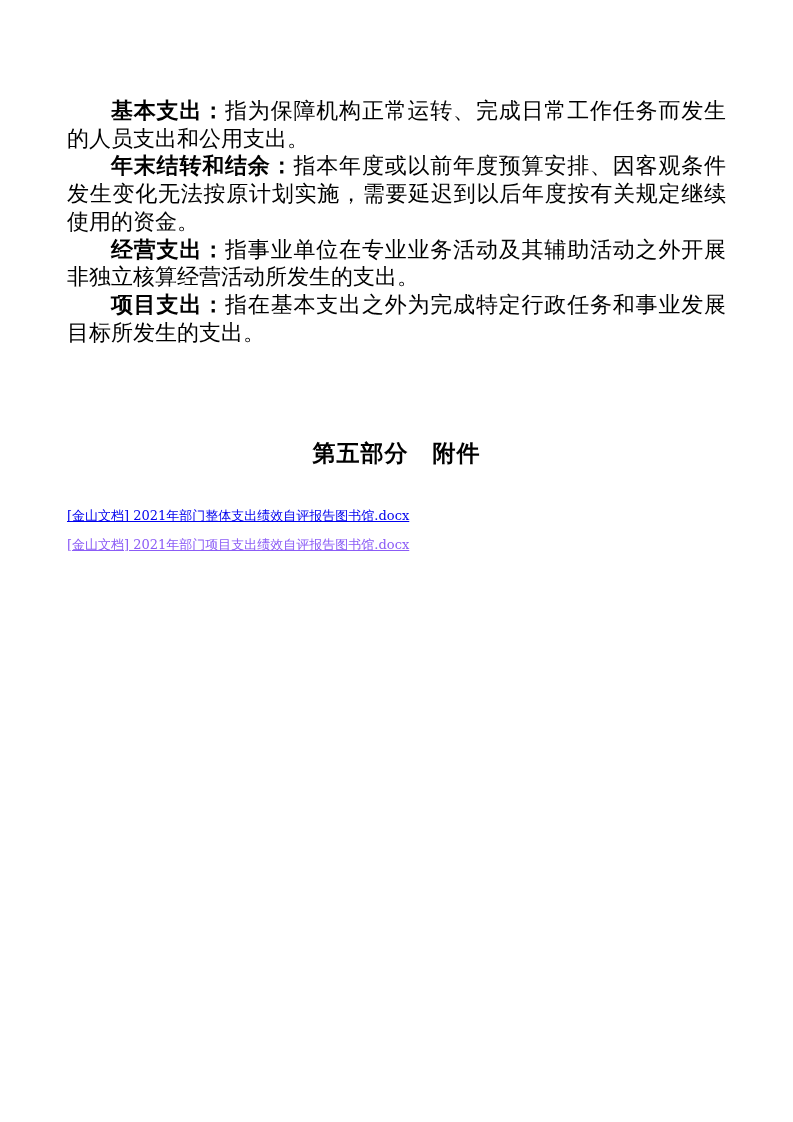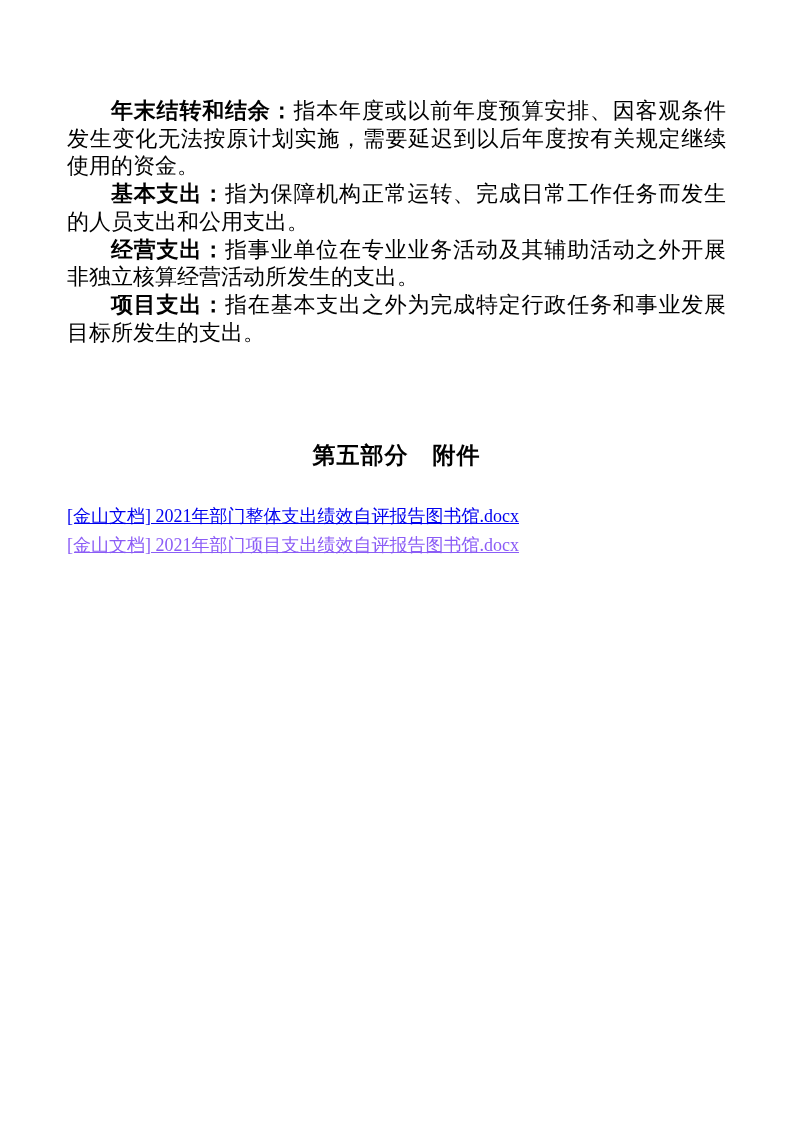--- a/index.html
+++ b/index.html
@@ -34,45 +34,44 @@
   .term {
     font-weight: 700;
     font-family: "DejaVu Sans", "Liberation Sans", sans-serif;
   }
   .section-heading {
     margin: 94px 0 0 0;
     font-size: 23px;
     line-height: 30px;
     font-weight: 700;
     text-align: center;
-    font-family: Liberation Sans, sans-serif;
+    font-family: Liberation Mono, monospace;
     letter-spacing: 1px;
   }
   .attachments {
     margin-top: 32px;
   }
   .attachment-link {
     display: block;
-    font-size: 18px;
+    font-size: 13px;
     line-height: 28.5px;
     text-decoration: underline;
     cursor: pointer;
     word-break: break-all;
-    font-family: Liberation Serif, serif;
   }
 </style>
 </head>
 <body>
 
 <div class="page">
   <div class="content">
 
+    <p class="para"><span class="term">基本支出：</span><span>指为保障机构正常运转、完成日常工作任务而发生的人员支出和公用支出。</span></p>
+
     <p class="para"><span class="term">年末结转和结余：</span><span>指本年度或以前年度预算安排、因客观条件发生变化无法按原计划实施，需要延迟到以后年度按有关规定继续使用的资金。</span></p>
-
-    <p class="para"><span class="term">基本支出：</span><span>指为保障机构正常运转、完成日常工作任务而发生的人员支出和公用支出。</span></p>
 
     <p class="para"><span class="term">经营支出：</span><span>指事业单位在专业业务活动及其辅助活动之外开展非独立核算经营活动所发生的支出。</span></p>
 
     <p class="para"><span class="term">项目支出：</span><span>指在基本支出之外为完成特定行政任务和事业发展目标所发生的支出。</span></p>
 
 
 
     <h2 class="section-heading">第五部分　附件</h2>
 
     <div class="attachments">

